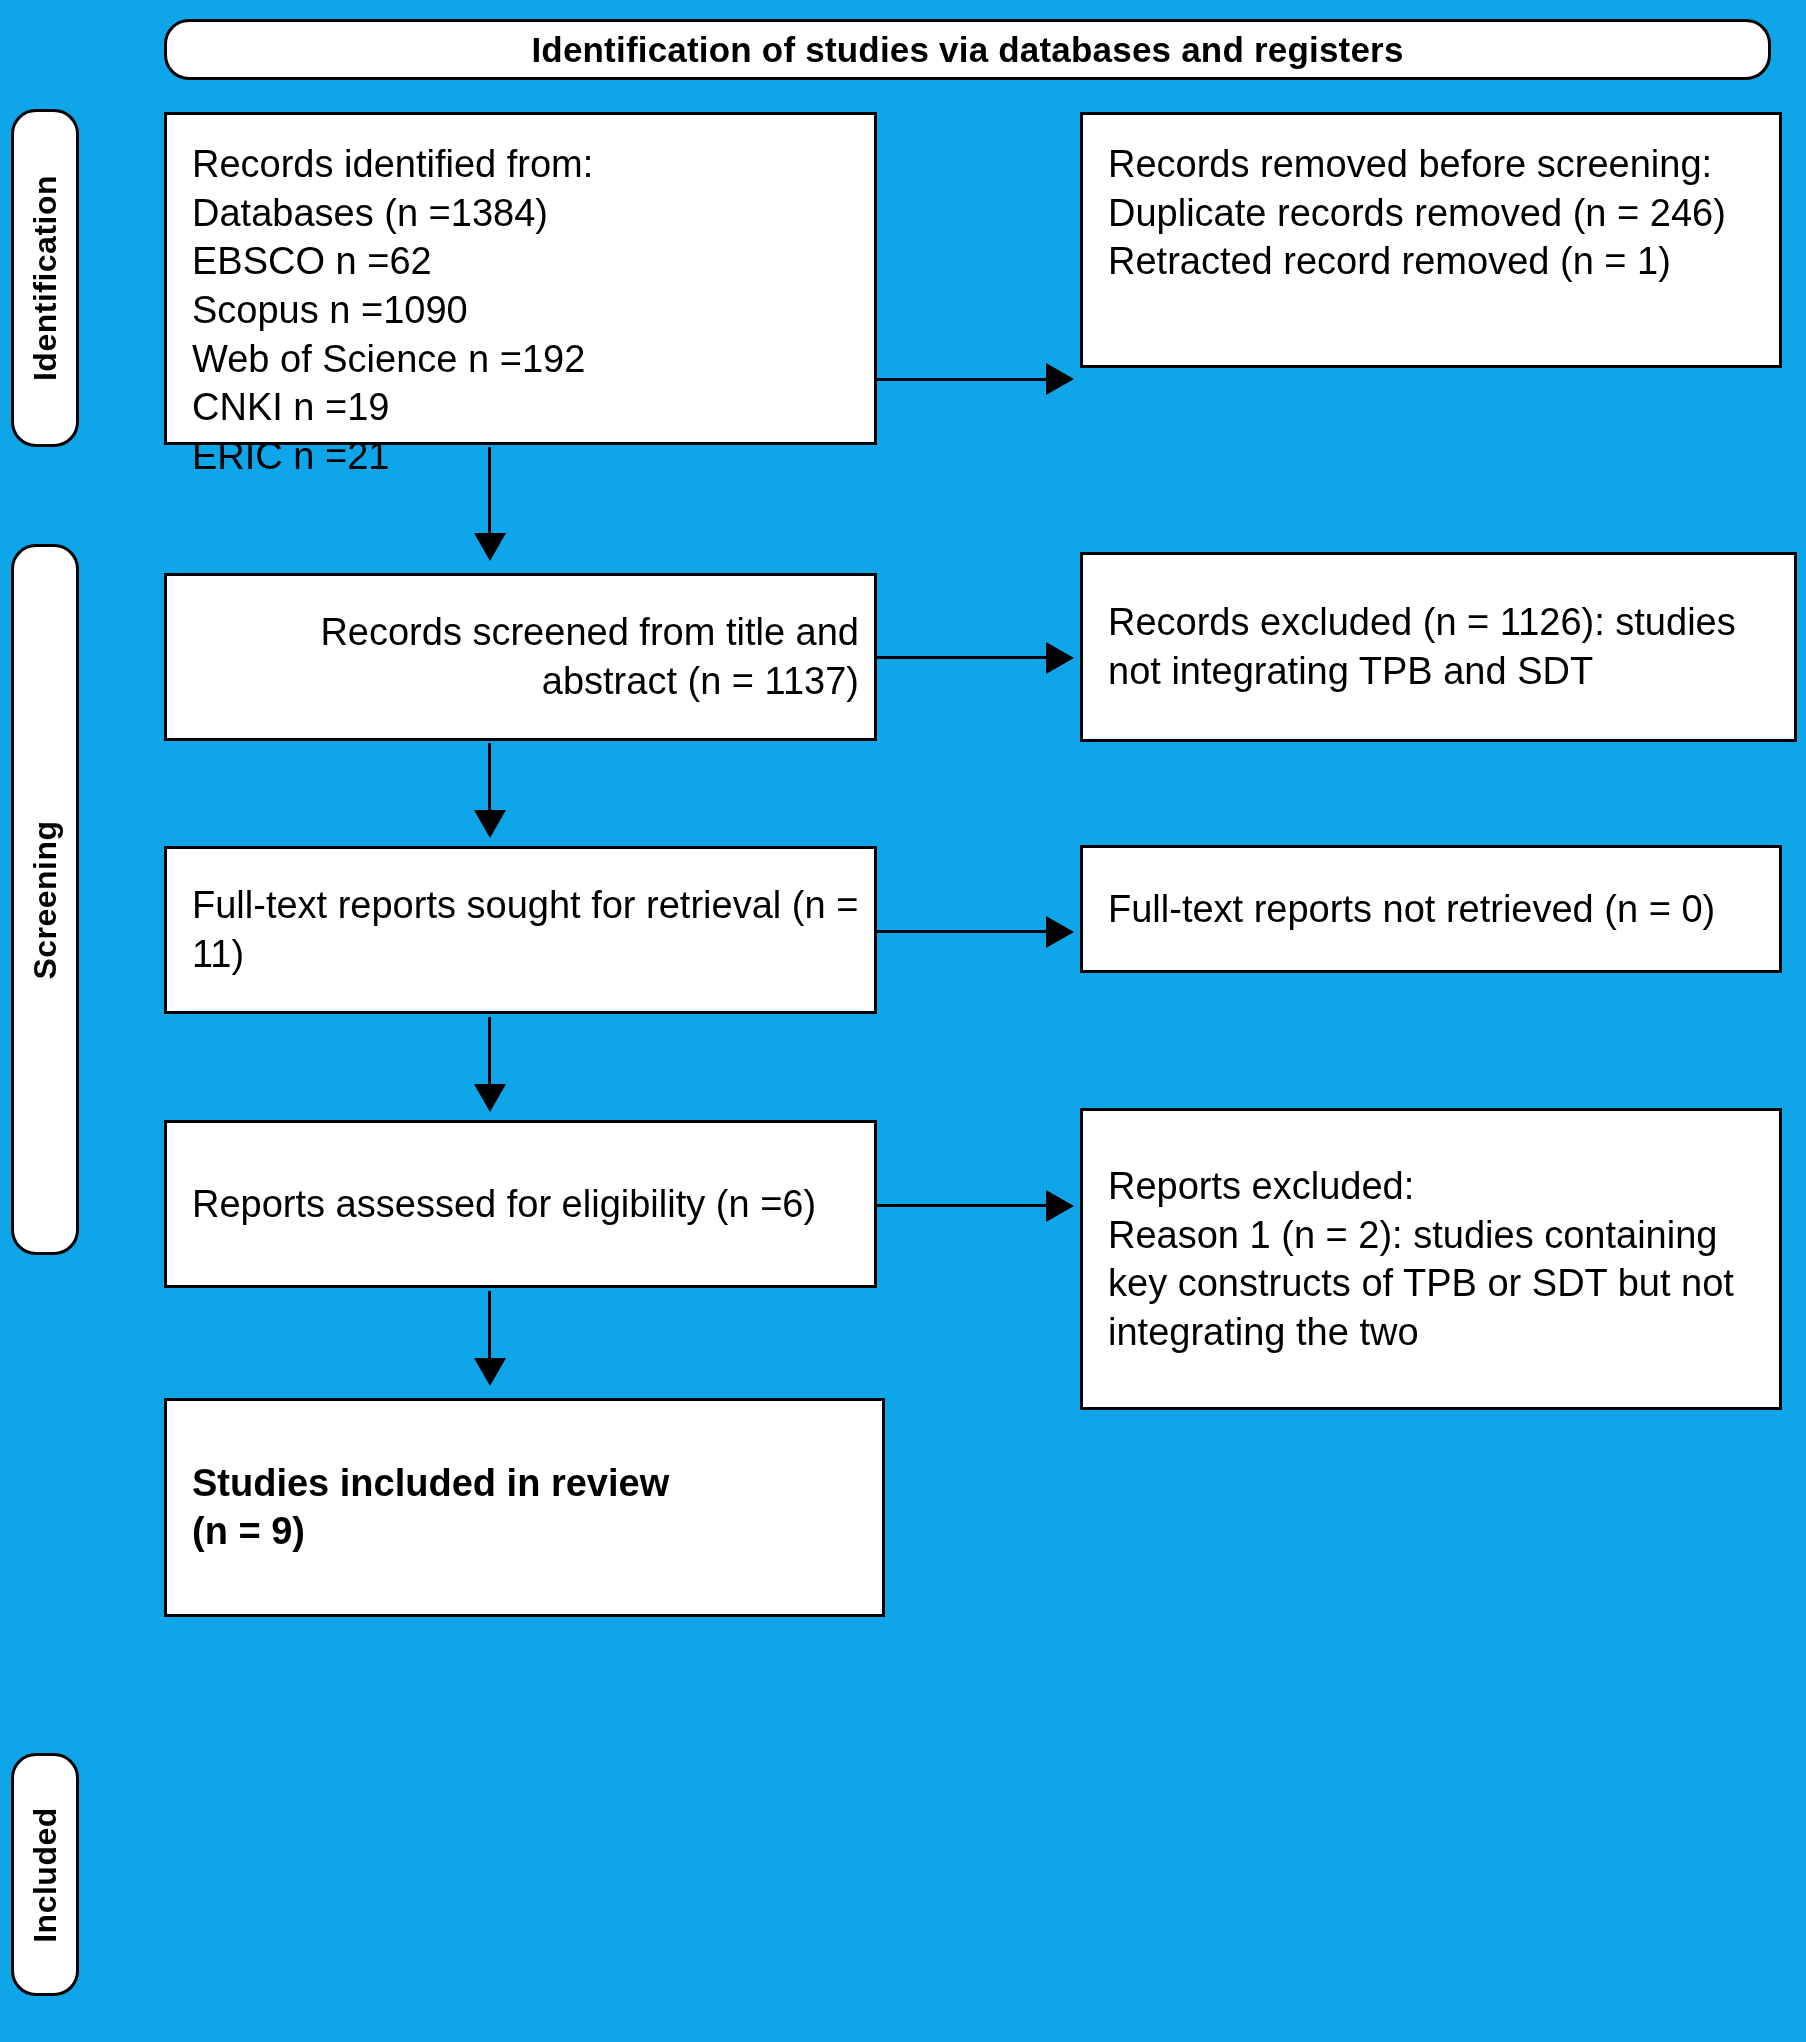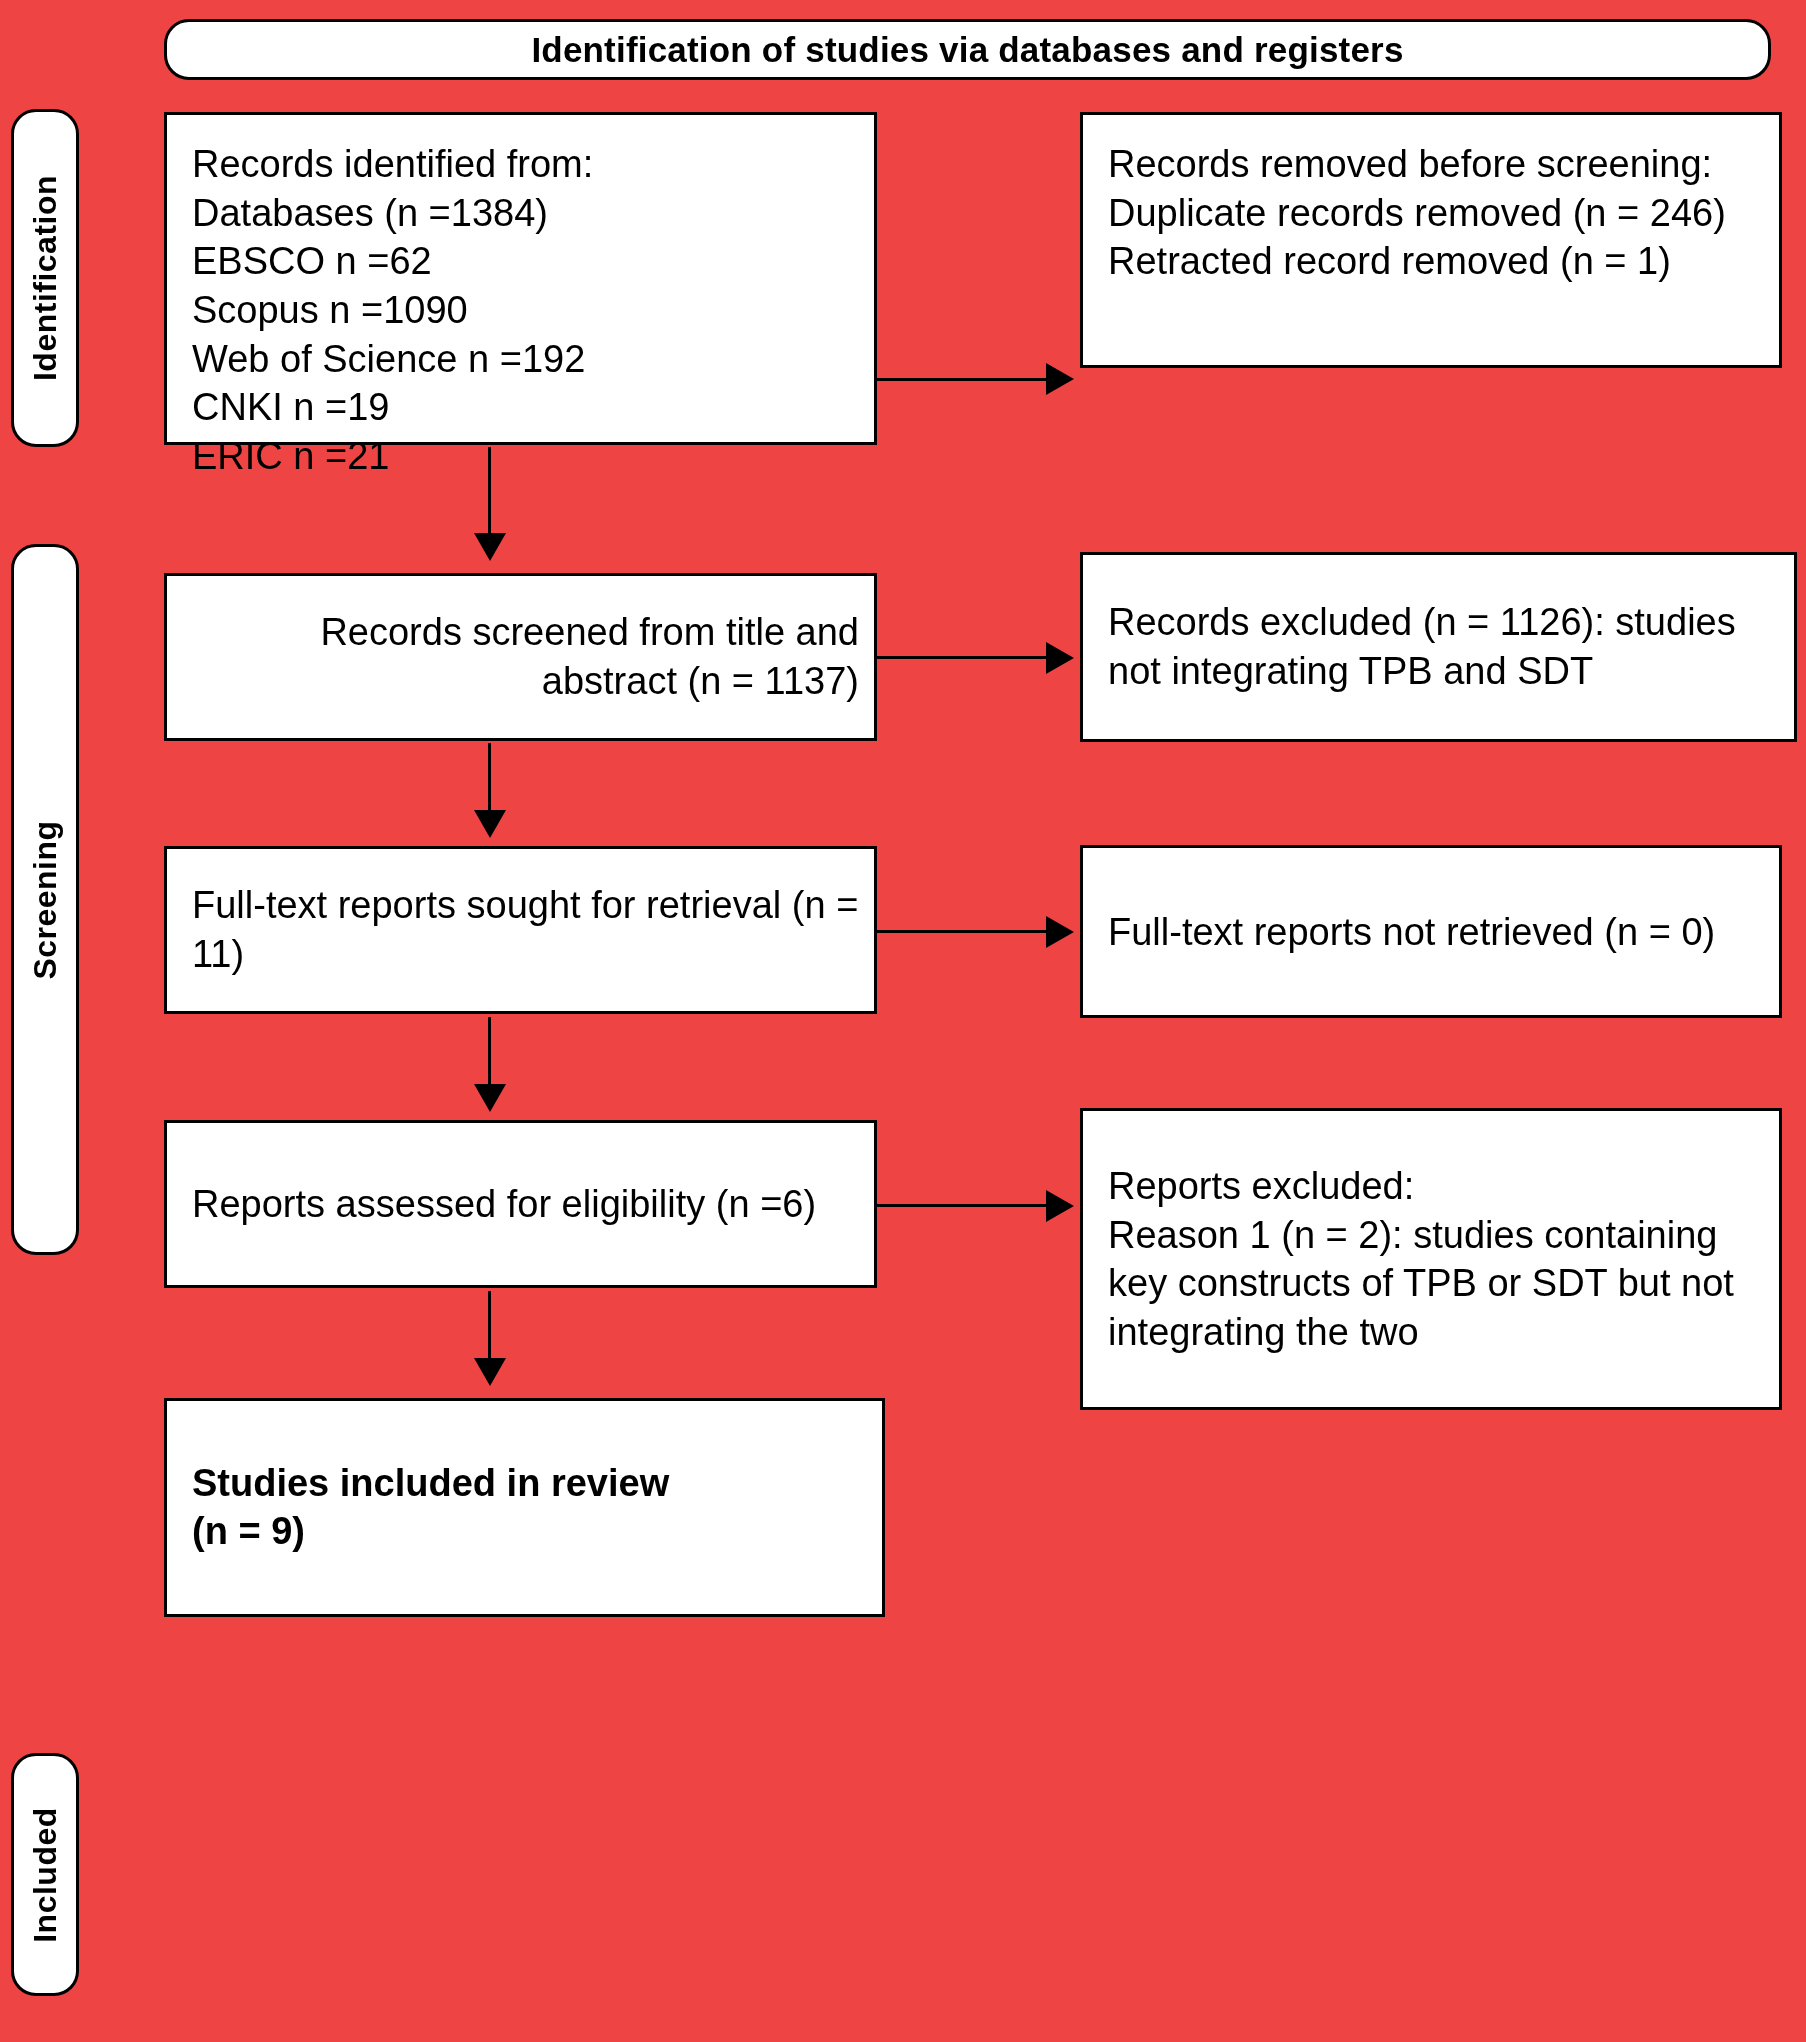--- a/index.html
+++ b/index.html
@@ -8,21 +8,21 @@
     background: #ffffff;
   }
   body {
     font-family: "Liberation Sans", sans-serif;
     color: #000000;
   }
   #page {
     position: relative;
     width: 1806px;
     height: 2042px;
-    background: #ef4444;
+    background: #0ea5e9;
     overflow: hidden;
   }
 
   
   .box {
     position: absolute;
     box-sizing: border-box;
     border: 3.8px solid #000000;
     background: #ffffff;
   }
@@ -152,21 +152,21 @@
   <div class="hline" style="left:877px; top:656px; width:173px;"></div>
   <div class="arrow-right" style="left:1046px; top:642px;"></div>
 
   <div class="vline" style="left:488px; top:743px; height:74px;"></div>
   <div class="arrow-down" style="left:474px; top:810px;"></div>
 
   <div class="box" style="left:164px; top:846px; width:713px; height:168px;">
     <div class="box-text vcenter">Full-text reports sought for retrieval (n = 11)</div>
   </div>
 
-  <div class="box" style="left:1080px; top:845px; width:702px; height:173px;">
+  <div class="box" style="left:1080px; top:845px; width:702px; height:128px;">
     <div class="box-text vcenter">Full-text reports not retrieved (n = 0)</div>
   </div>
 
   <div class="hline" style="left:877px; top:930px; width:173px;"></div>
   <div class="arrow-right" style="left:1046px; top:916px;"></div>
 
   <div class="vline" style="left:488px; top:1017px; height:74px;"></div>
   <div class="arrow-down" style="left:474px; top:1084px;"></div>
 
   <div class="box" style="left:164px; top:1120px; width:713px; height:168px;">

